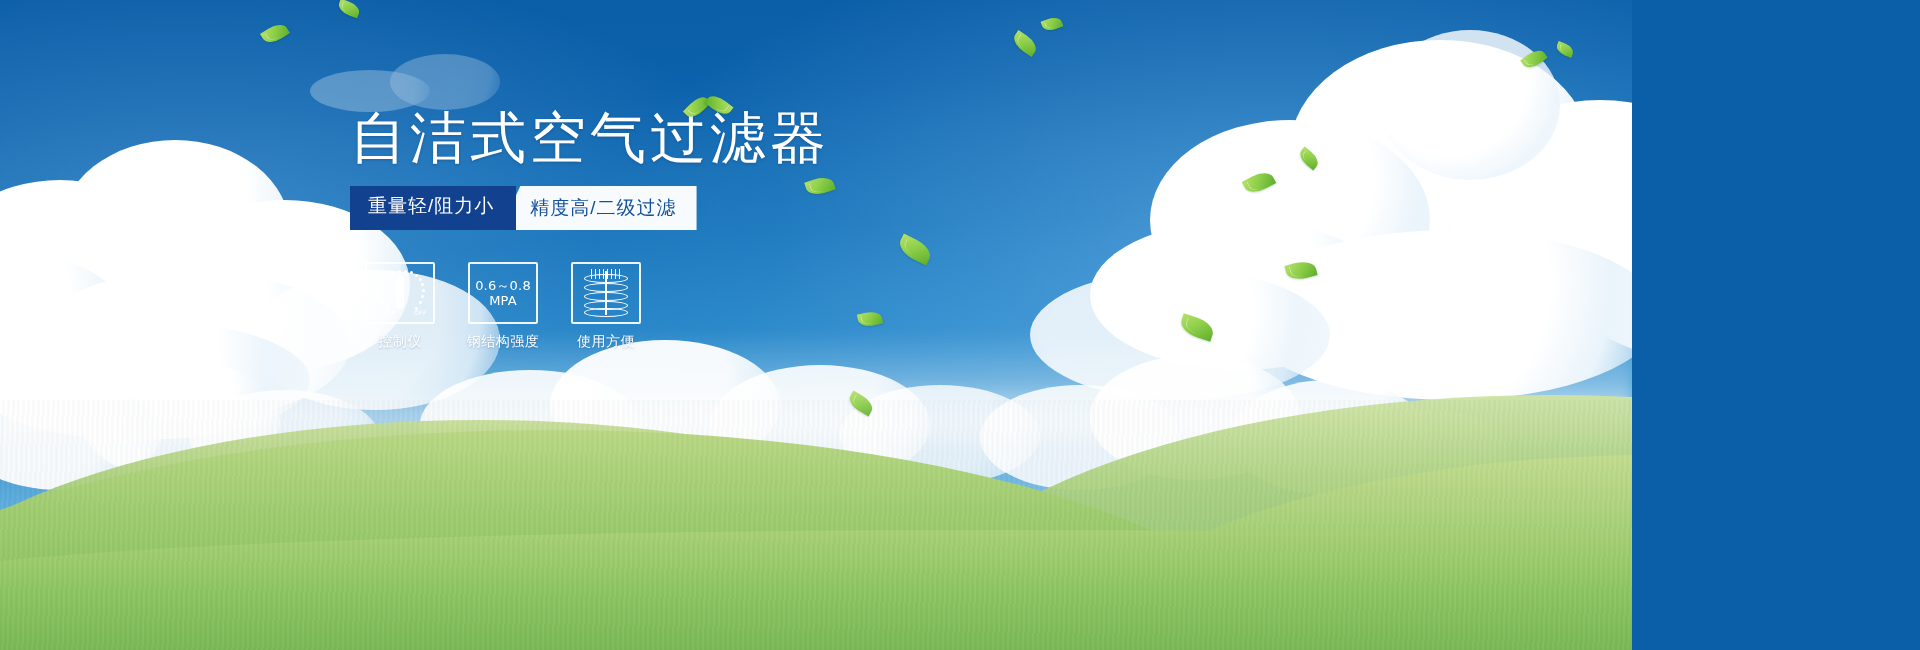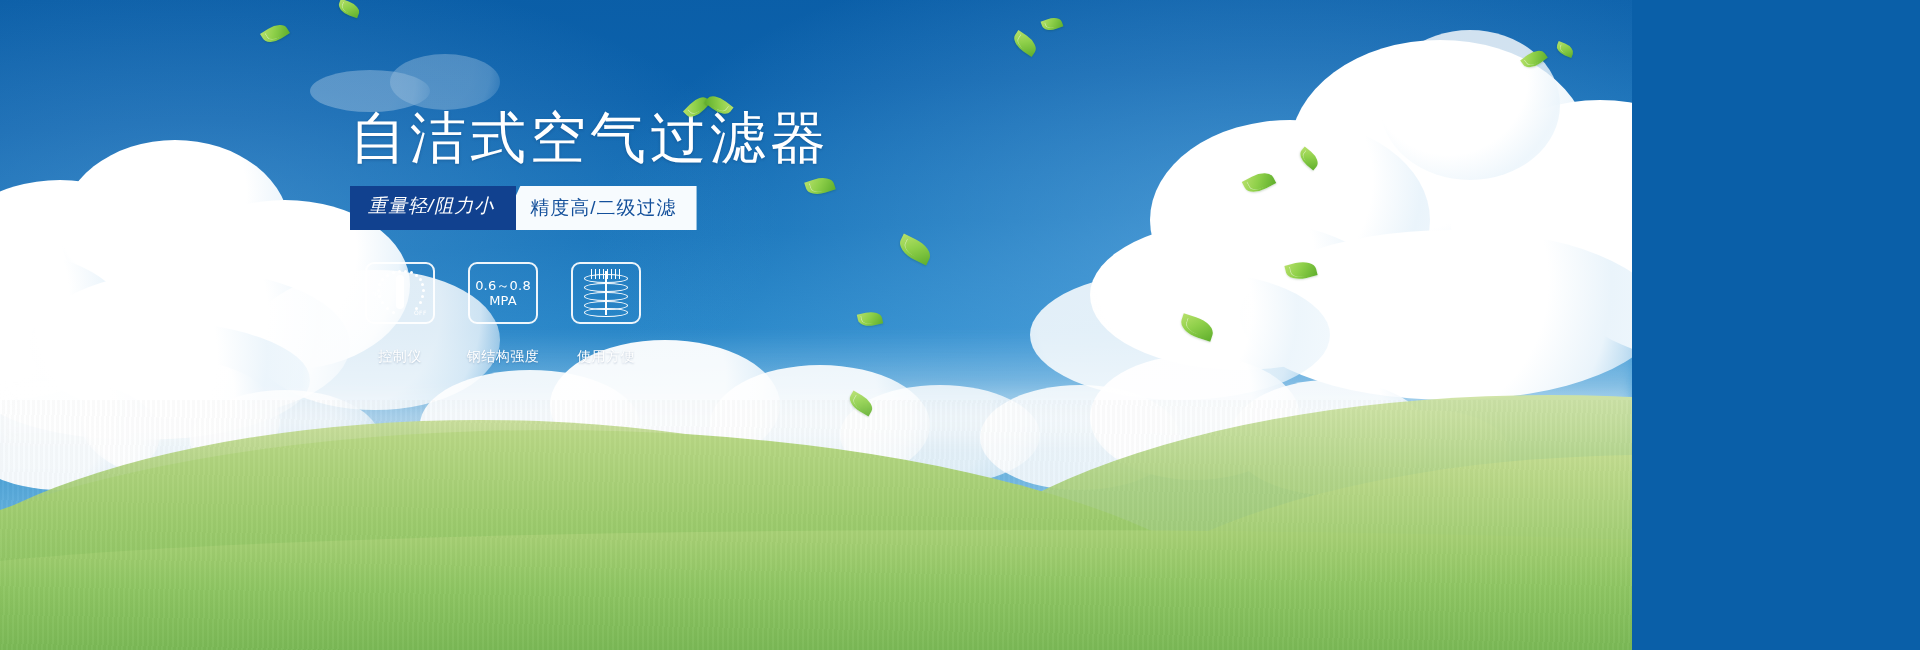--- a/index.html
+++ b/index.html
@@ -120,50 +120,49 @@
   .tab {
     display:flex; align-items:center; justify-content:center;
     font-size:19px; letter-spacing:1px; white-space:nowrap;
   }
   .tab-blue {
     background:#11418f;
     color:#ffffff;
     padding:0 22px 4px 18px;
     position:relative;
     z-index:2;
-    font-style:italic;
   }
   .tab-white {
     background:#f7fbfe;
     color:#14509b;
     padding:0 20px 0 30px;
     margin-left:-16px;
     clip-path:polygon(20px 0, 100% 0, 100% 100%, 0 100%);
     position:relative; z-index:1;
   }
 
   .badges { display:flex; margin-top:32px; }
   .badge { width:100px; text-align:center; }
   .badge + .badge { margin-left:3px; }
   .badge-box {
     width:70px; height:62px; margin:0 auto;
     border:2px solid rgba(255,255,255,.92);
-    border-radius:9px;
+    border-radius:2px;
     display:flex; flex-direction:column;
     align-items:center; justify-content:center;
     color:#ffffff;
     position:relative;
   }
   .badge-text {
     font-size:13px; line-height:15px; letter-spacing:.2px;
     font-family:"DejaVu Sans","Liberation Sans", sans-serif;
     text-align:center;
   }
   .badge-label {
-    margin-top:24px;
+    margin-top:9px;
     font-size:14px; color:#ffffff; letter-spacing:.5px;
     white-space:nowrap;
     text-shadow:0 1px 2px rgba(0,40,90,.25);
   }
 
   
   .gauge { position:relative; width:56px; height:50px; }
   .gauge .needle {
     position:absolute; left:50%; top:7px; transform:translateX(-50%);
     width:8px; height:34px; border-radius:4px; background:#fff;

